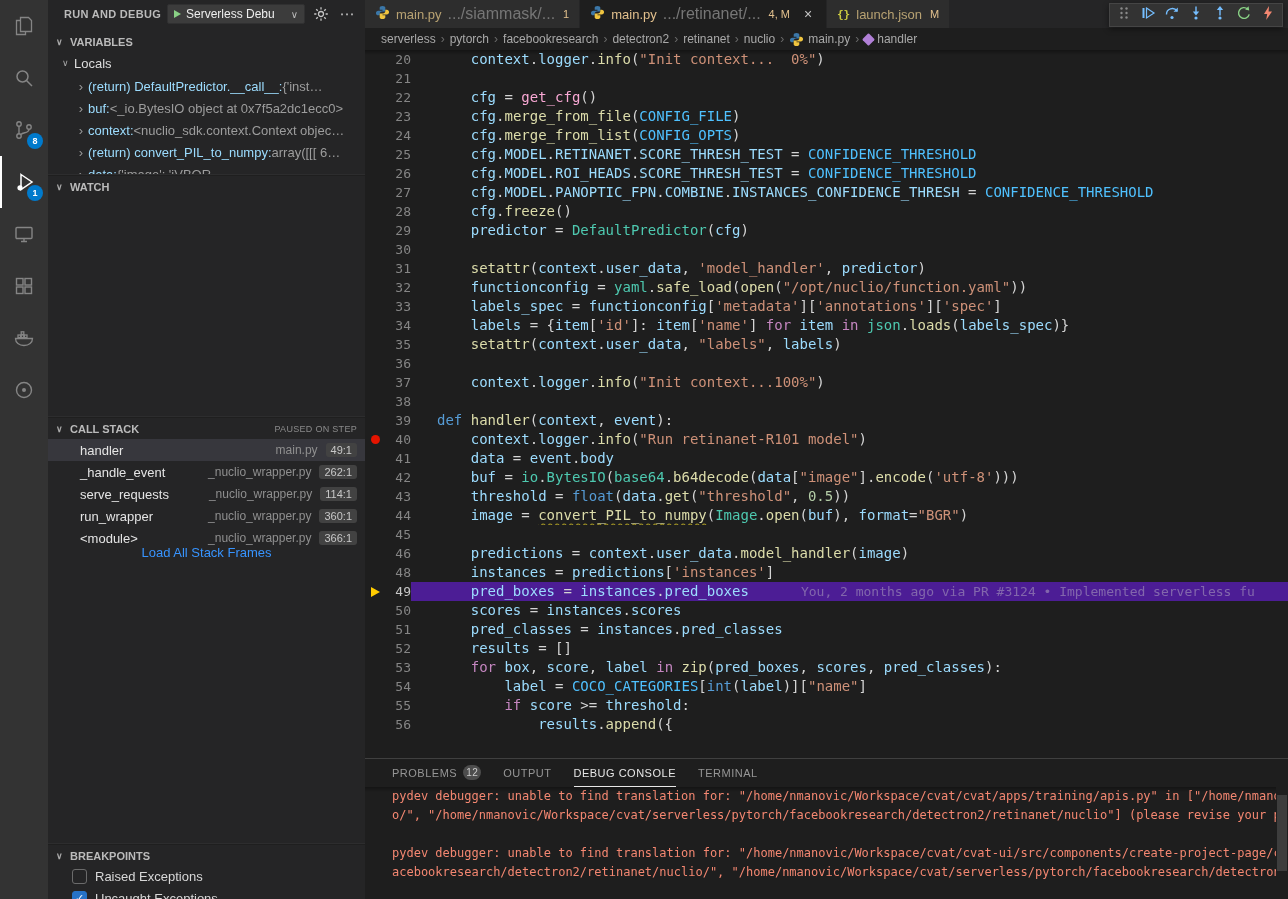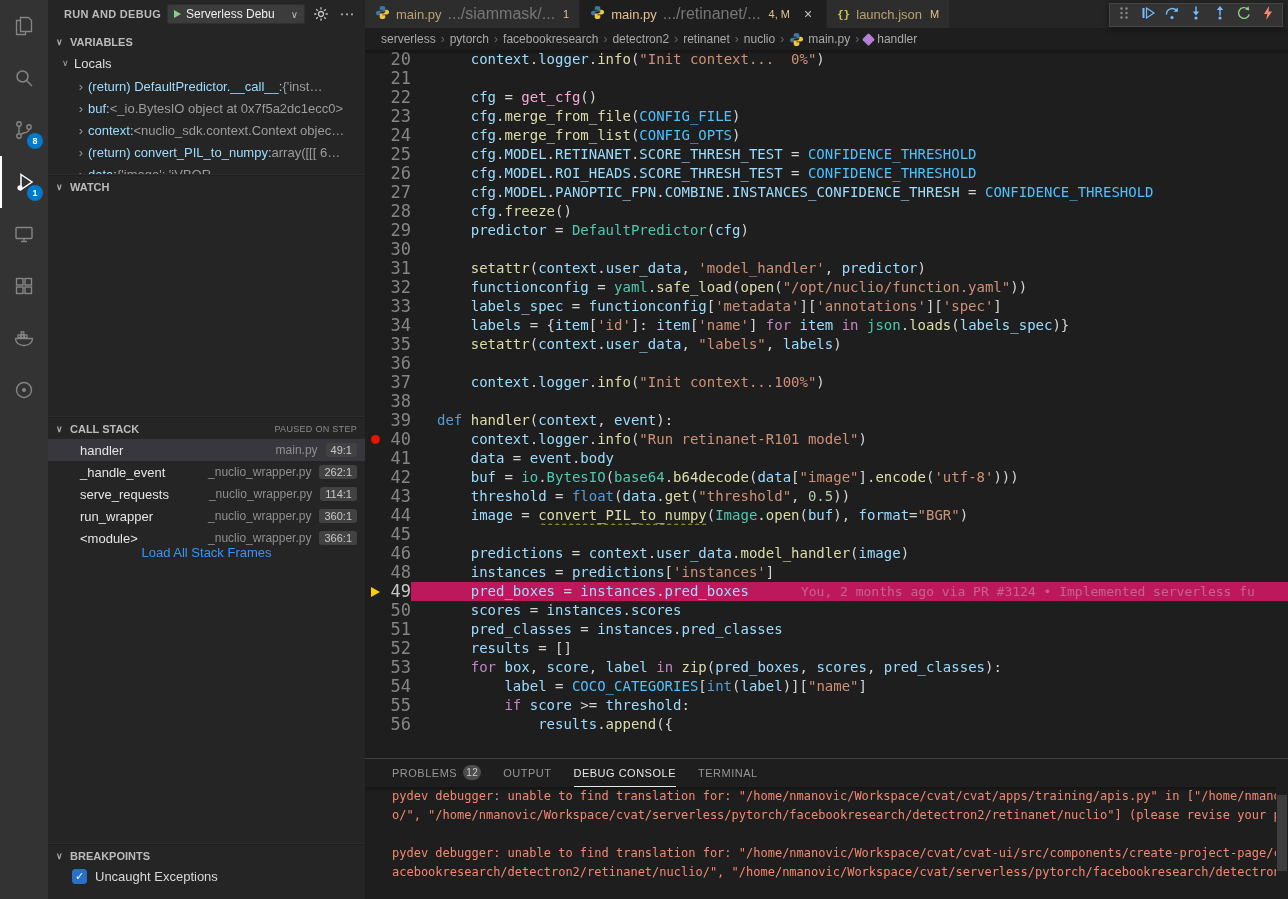--- a/index.html
+++ b/index.html
@@ -69,24 +69,24 @@
   .bc-item{display:flex;align-items:center;gap:4px;cursor:pointer}
   .bc-sep{color:#6a6a6a;margin:0 5px;font-size:12px}
   .sym-method{width:9px;height:9px;background:#b180d7;transform:rotate(45deg);display:inline-block;border-radius:1px}
 
   #code{position:absolute;top:50px;left:0;right:0;bottom:0;overflow:hidden;font-family:"DejaVu Sans Mono",monospace;font-size:14px;line-height:19px}
   #code::before{content:'';position:absolute;top:0;left:0;right:0;height:5px;background:linear-gradient(rgba(0,0,0,.35),transparent);z-index:5;pointer-events:none}
   .cline{display:flex;height:19px;white-space:pre}
   .glyph{width:20px;flex:0 0 20px;display:flex;align-items:center;justify-content:center}
   .bpdot{width:9px;height:9px;border-radius:50%;background:#e51400}
   .curarrow{width:0;height:0;border-left:9px solid #ffcc00;border-top:5px solid transparent;border-bottom:5px solid transparent}
-  .lnum{width:26px;flex:0 0 26px;text-align:right;color:#858585;font-size:17px;line-height:19px}
+  .lnum{width:26px;flex:0 0 26px;text-align:right;color:#858585;font-size:13px;line-height:19px}
   .cline.cur .lnum{color:#c6c6c6}
   .ltext{flex:1;padding-left:26px;overflow:hidden}
-  .cline.cur .ltext{background:#be185d}
+  .cline.cur .ltext{background:#4c1d95}
   .blame{color:rgba(204,204,204,.42);font-size:13px;margin-left:52px}
   .wavy{text-decoration:underline;text-decoration-style:wavy;text-decoration-color:#a09324;text-underline-offset:3px}
 
   
   #panel{position:absolute;left:365px;top:758px;right:0;bottom:0;background:#1e1e1e;border-top:1px solid rgba(128,128,128,.35)}
   .panel-tabs{height:28px;display:flex;align-items:center;padding-left:16px}
   .ptab{height:100%;display:flex;align-items:center;gap:6px;margin:14px 11px;font-size:11px;letter-spacing:.5px;color:#969696;cursor:pointer;border-bottom:1px solid transparent}
   .ptab.active{color:#e7e7e7;border-bottom:1px solid #e7e7e7}
   .ptab-badge{background:#4d4d4d;color:#cccccc;font-size:10px;border-radius:9px;min-width:17px;height:15px;line-height:15px;text-align:center;padding:0 3px}
   #console{position:absolute;top:28px;left:0;right:12px;bottom:0;overflow:hidden;padding-left:27px;font-family:"DejaVu Sans Mono",monospace;font-size:12px;line-height:19px}
@@ -279,20 +279,24 @@
         <span class="frame-pos">366:1</span>
       </div>
     </div>
   <div id="load-frames"><span style="color:#3794ff">Load All Stack Frames</span></div>
 
   <div class="sec-header bordered" style="top:844px">
     <span class="twist">∨</span>
     <span>BREAKPOINTS</span>
   </div>
   <div id="bp-rows">
+      <div class="bp-row">
+        <span class="cbox"></span>
+        <span>Raised Exceptions</span>
+      </div>
       <div class="bp-row">
         <span class="cbox checked">✓</span>
         <span>Uncaught Exceptions</span>
       </div>
     </div>
 </div>
 
 <div id="editor">
   <div id="tabbar">
       <div class="tab">

